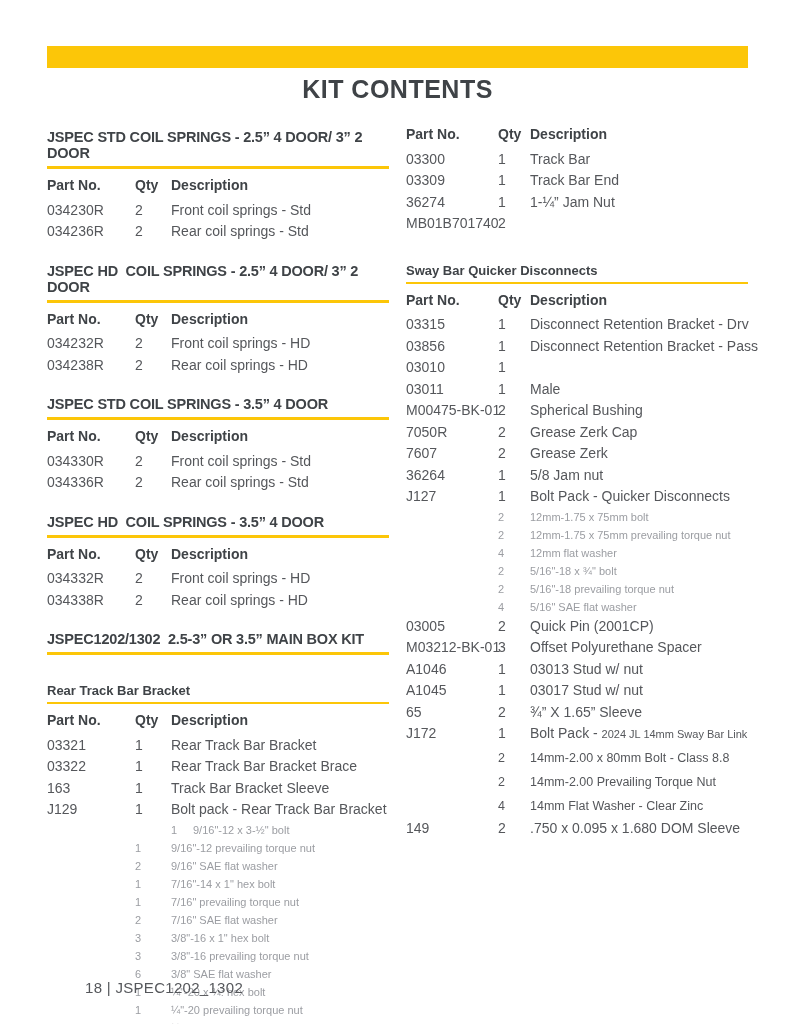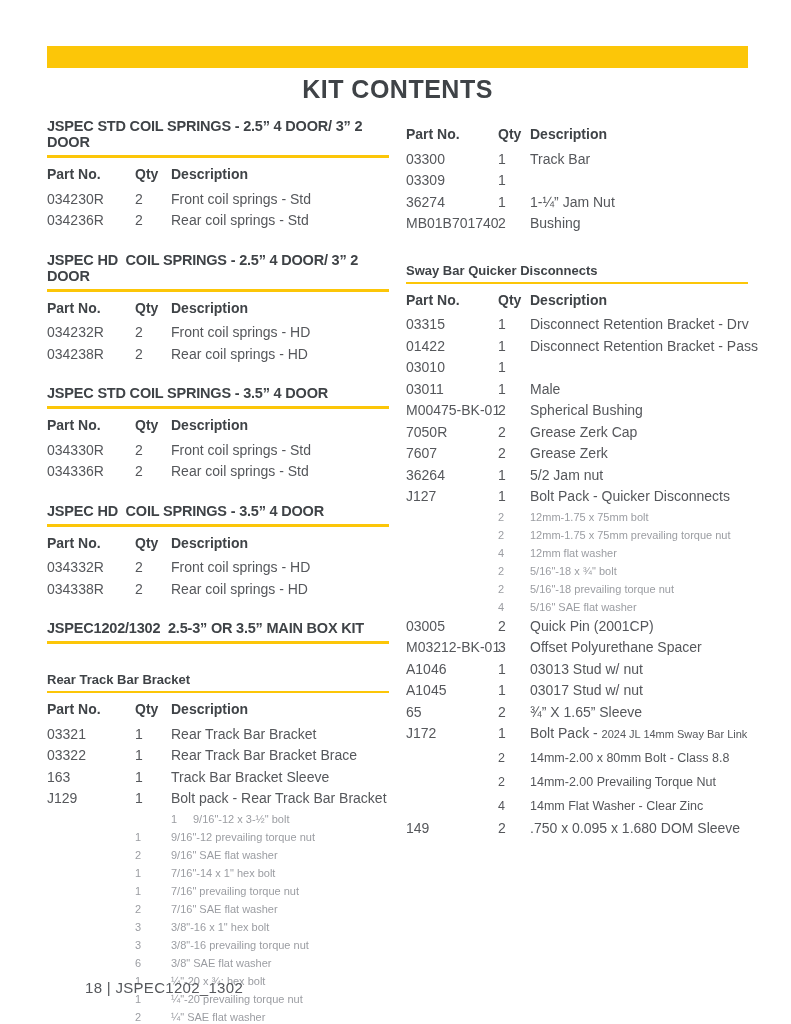--- a/index.html
+++ b/index.html
@@ -50,21 +50,21 @@
     padding-bottom:5px;
     border-bottom-width:3px;
     margin-top:20px;
   }
   .title-sub{
     font-size:13px;
     padding-bottom:4px;
     border-bottom-width:2px;
     margin-top:28px;
   }
-  .section:first-child .section-title{margin-top:0;}
+  .section:first-child .section-title{margin-top:11px;}
   .tbl{display:block;}
   .t-row{
     display:grid;
     align-items:baseline;
   }
   .col-left .t-row{grid-template-columns:88px 36px 1fr;}
   .col-right .t-row{grid-template-columns:92px 32px 1fr;}
   .t-head{
     font-weight:700;
     color:var(--heading);
@@ -300,48 +300,48 @@
               <div class="t-desc">Description</div>
             </div>
             <div class="t-row">
               <div class="t-part">03300</div>
               <div class="t-qty">1</div>
               <div class="t-desc">Track Bar</div>
             </div>
             <div class="t-row">
               <div class="t-part">03309</div>
               <div class="t-qty">1</div>
+              <div class="t-desc">Track Bar End</div>
             </div>
             <div class="t-row">
               <div class="t-part">36274</div>
               <div class="t-qty">1</div>
               <div class="t-desc">1-¼” Jam Nut</div>
             </div>
             <div class="t-row">
               <div class="t-part">MB01B701740</div>
               <div class="t-qty">2</div>
-              <div class="t-desc">Bushing</div>
             </div>
           </div>
         </div>
         <div class="section">
           <div class="section-title title-sub">Sway Bar Quicker Disconnects</div>
           <div class="tbl">
             <div class="t-row t-head">
               <div class="t-part">Part No.</div>
               <div class="t-qty">Qty</div>
               <div class="t-desc">Description</div>
             </div>
             <div class="t-row">
               <div class="t-part">03315</div>
               <div class="t-qty">1</div>
               <div class="t-desc">Disconnect Retention Bracket - Drv</div>
             </div>
             <div class="t-row">
-              <div class="t-part">01422</div>
+              <div class="t-part">03856</div>
               <div class="t-qty">1</div>
               <div class="t-desc">Disconnect Retention Bracket - Pass</div>
             </div>
             <div class="t-row">
               <div class="t-part">03010</div>
               <div class="t-qty">1</div>
             </div>
             <div class="t-row">
               <div class="t-part">03011</div>
               <div class="t-qty">1</div>
@@ -358,21 +358,21 @@
               <div class="t-desc">Grease Zerk Cap</div>
             </div>
             <div class="t-row">
               <div class="t-part">7607</div>
               <div class="t-qty">2</div>
               <div class="t-desc">Grease Zerk</div>
             </div>
             <div class="t-row">
               <div class="t-part">36264</div>
               <div class="t-qty">1</div>
-              <div class="t-desc">5/2 Jam nut</div>
+              <div class="t-desc">5/8 Jam nut</div>
             </div>
             <div class="t-row">
               <div class="t-part">J127</div>
               <div class="t-qty">1</div>
               <div class="t-desc">Bolt Pack - Quicker Disconnects</div>
             </div>
             <div class="t-row sub-light">
               <div class="t-part"></div>
               <div class="t-qty">2</div>
               <div class="t-desc">12mm-1.75 x 75mm bolt</div>

